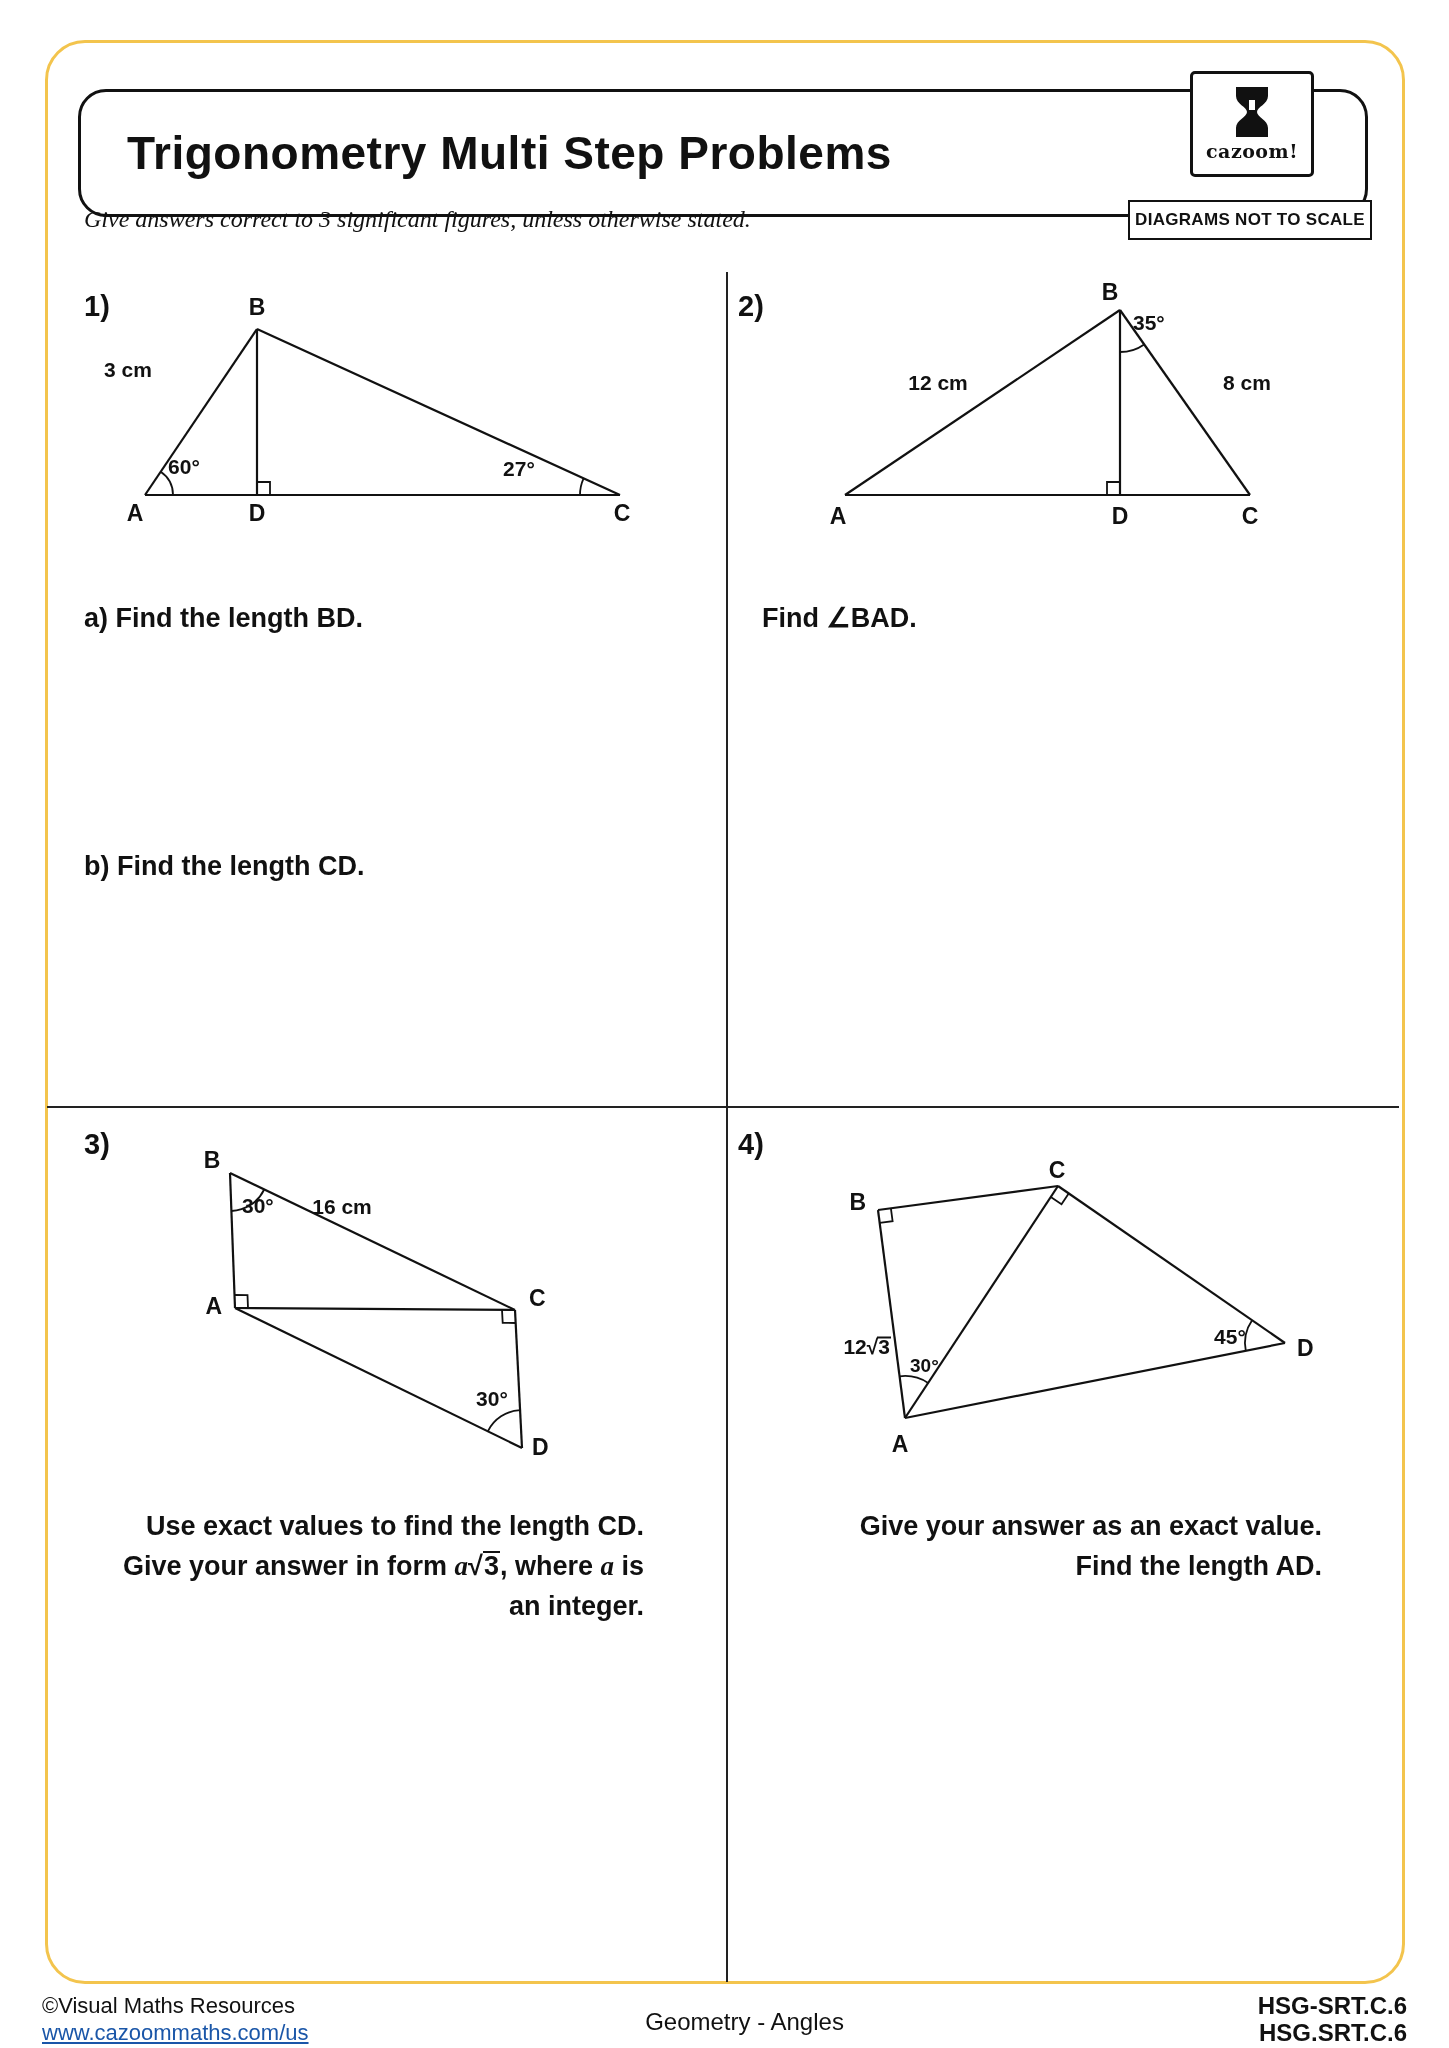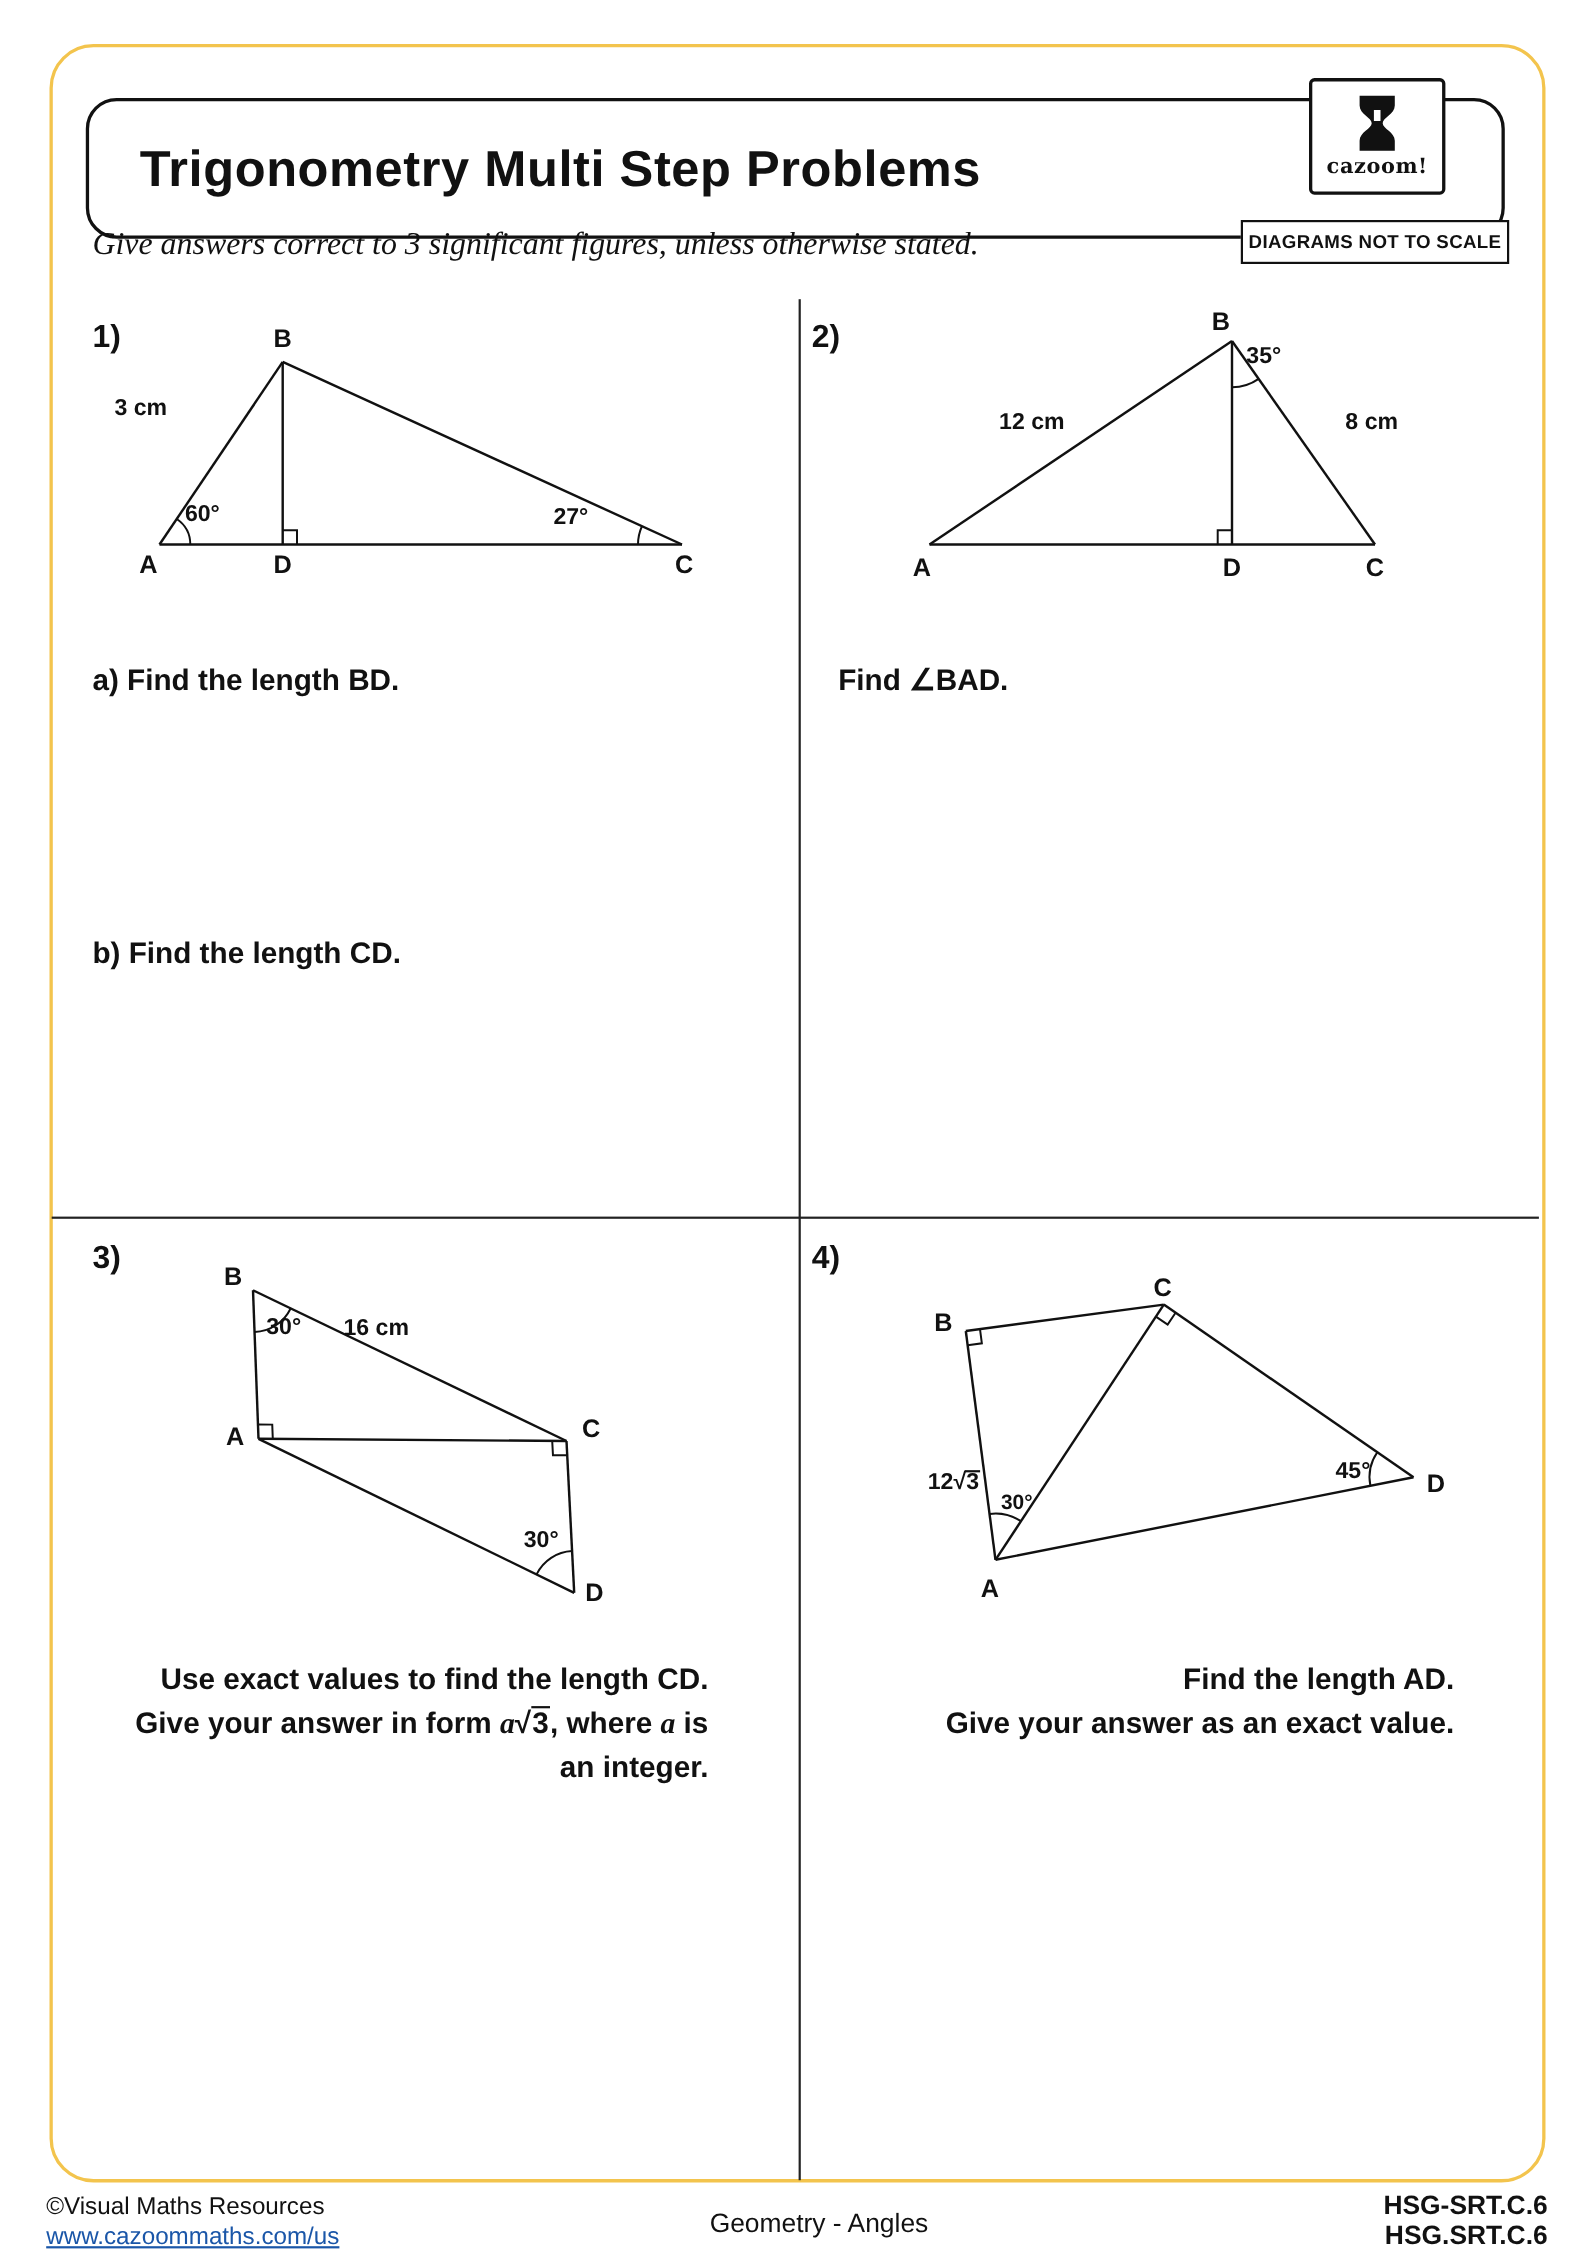--- a/index.html
+++ b/index.html
@@ -26,21 +26,21 @@
     display:flex; flex-direction:column; align-items:center; justify-content:center; gap:2px;
   }
   .logo-word { font-family:"DejaVu Serif", serif; font-weight:bold; font-size:19px; letter-spacing:0.5px; }
   .scale-box {
     position:absolute; left:1128px; top:200px; width:244px; height:40px;
     border:2px solid #111; display:flex; align-items:center; justify-content:center;
     font-size:17px; font-weight:bold; letter-spacing:0.3px; background:#fff; box-sizing:border-box;
   }
   .instruction {
     position:absolute; left:84px; top:206px;
-    font-family:"Liberation Serif", serif; font-style:italic; font-size:29px;
+    font-family:"Liberation Serif", serif; font-style:italic; font-size:24px;
   }
   .divider-v { position:absolute; left:726px; top:272px; width:2px; height:1710px; background:#222; }
   .divider-h { position:absolute; left:47px; top:1106px; width:1352px; height:2px; background:#222; }
   .pnum { position:absolute; font-size:29px; font-weight:bold; }
   #pnum1 { left:84px;  top:290px; }
   #pnum2 { left:738px; top:290px; }
   #pnum3 { left:84px;  top:1128px; }
   #pnum4 { left:738px; top:1128px; }
   .diagram { position:absolute; }
   #diagram1 { left:95px;  top:295px; }
@@ -174,22 +174,22 @@
   <div class="question" id="q1a">a) Find the length BD.</div>
   <div class="question" id="q1b">b) Find the length CD.</div>
   <div class="question" id="q2">Find ∠BAD.</div>
 
   <div class="question" id="q3">
     <p>Use exact values to find the length CD.</p>
     <p><span>Give your answer in form </span><span class="mvar">a</span><span class="rsign">√</span><span class="rcand">3</span><span>, where </span><span class="mvar">a</span><span> is</span><br><span>an integer.</span></p>
   </div>
 
   <div class="question" id="q4">
+    <p>Give your answer as an exact value.</p>
     <p>Find the length AD.</p>
-    <p>Give your answer as an exact value.</p>
   </div>
 
   <div class="footer-left">
     <div>©Visual Maths Resources</div>
     <a class="site-link" href="#">www.cazoommaths.com/us</a>
   </div>
   <div class="footer-center">Geometry - Angles</div>
   <div class="footer-right">
     <div>HSG-SRT.C.6</div>
     <div>HSG.SRT.C.6</div>

